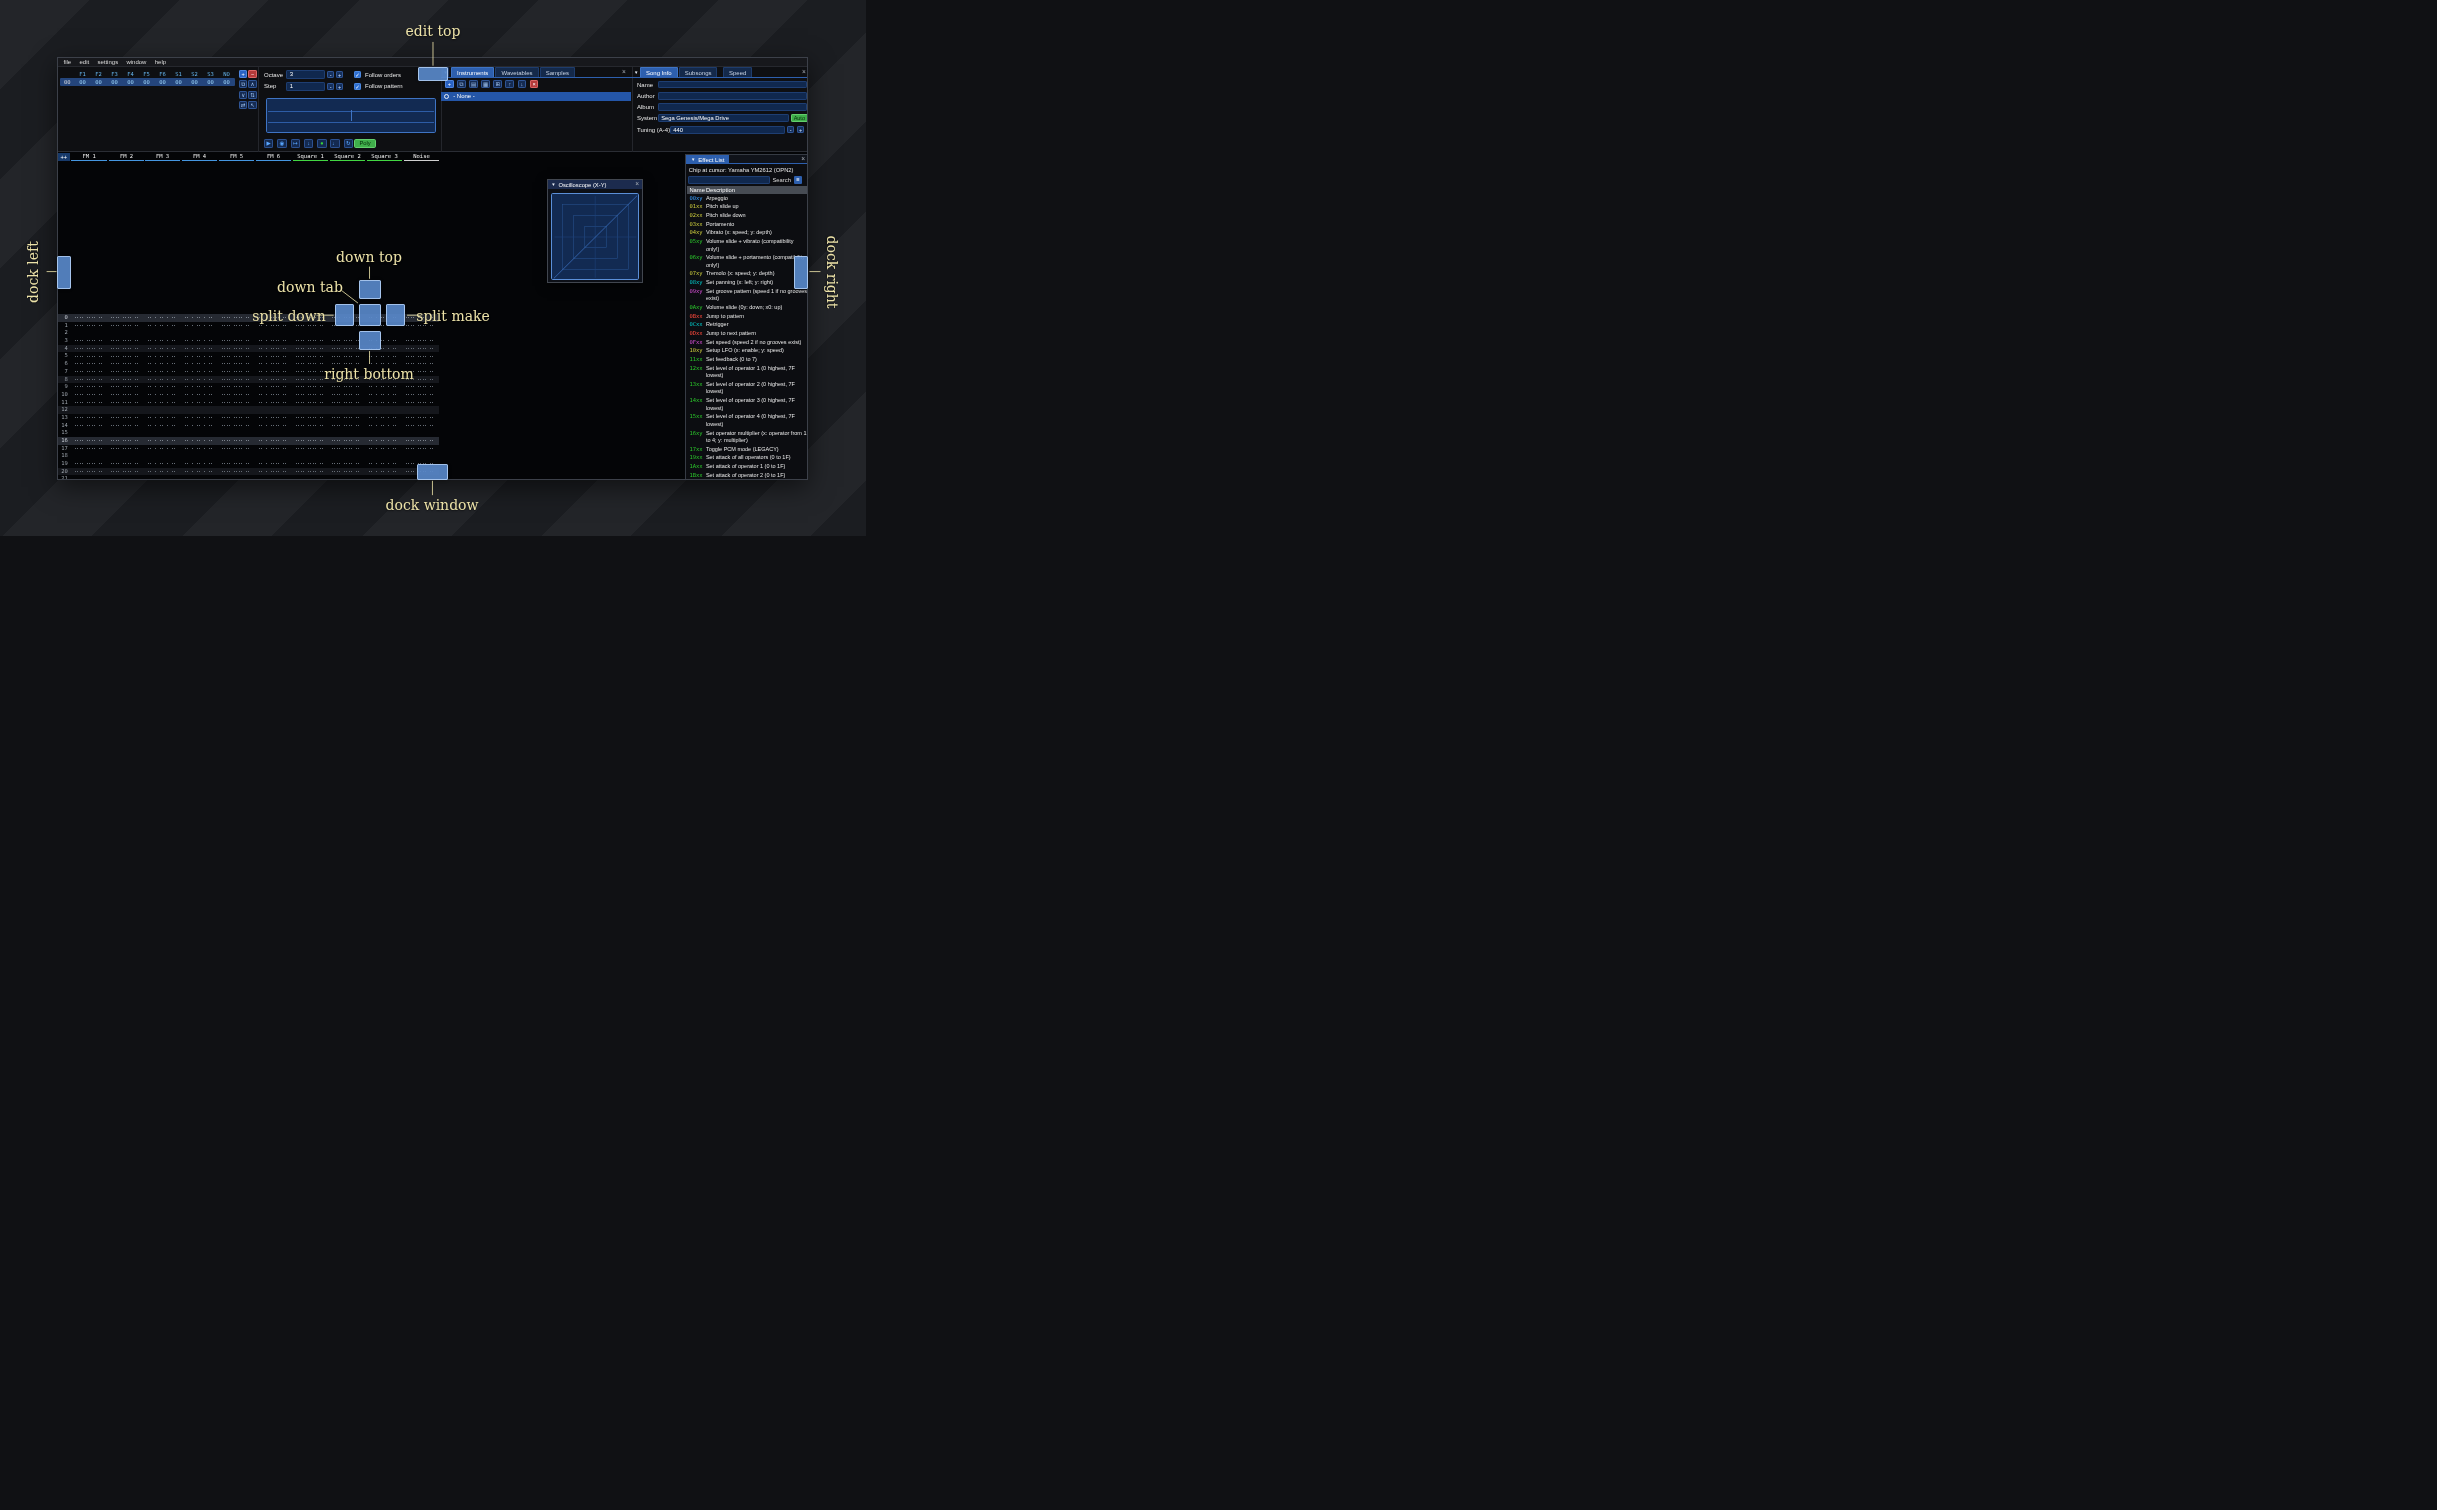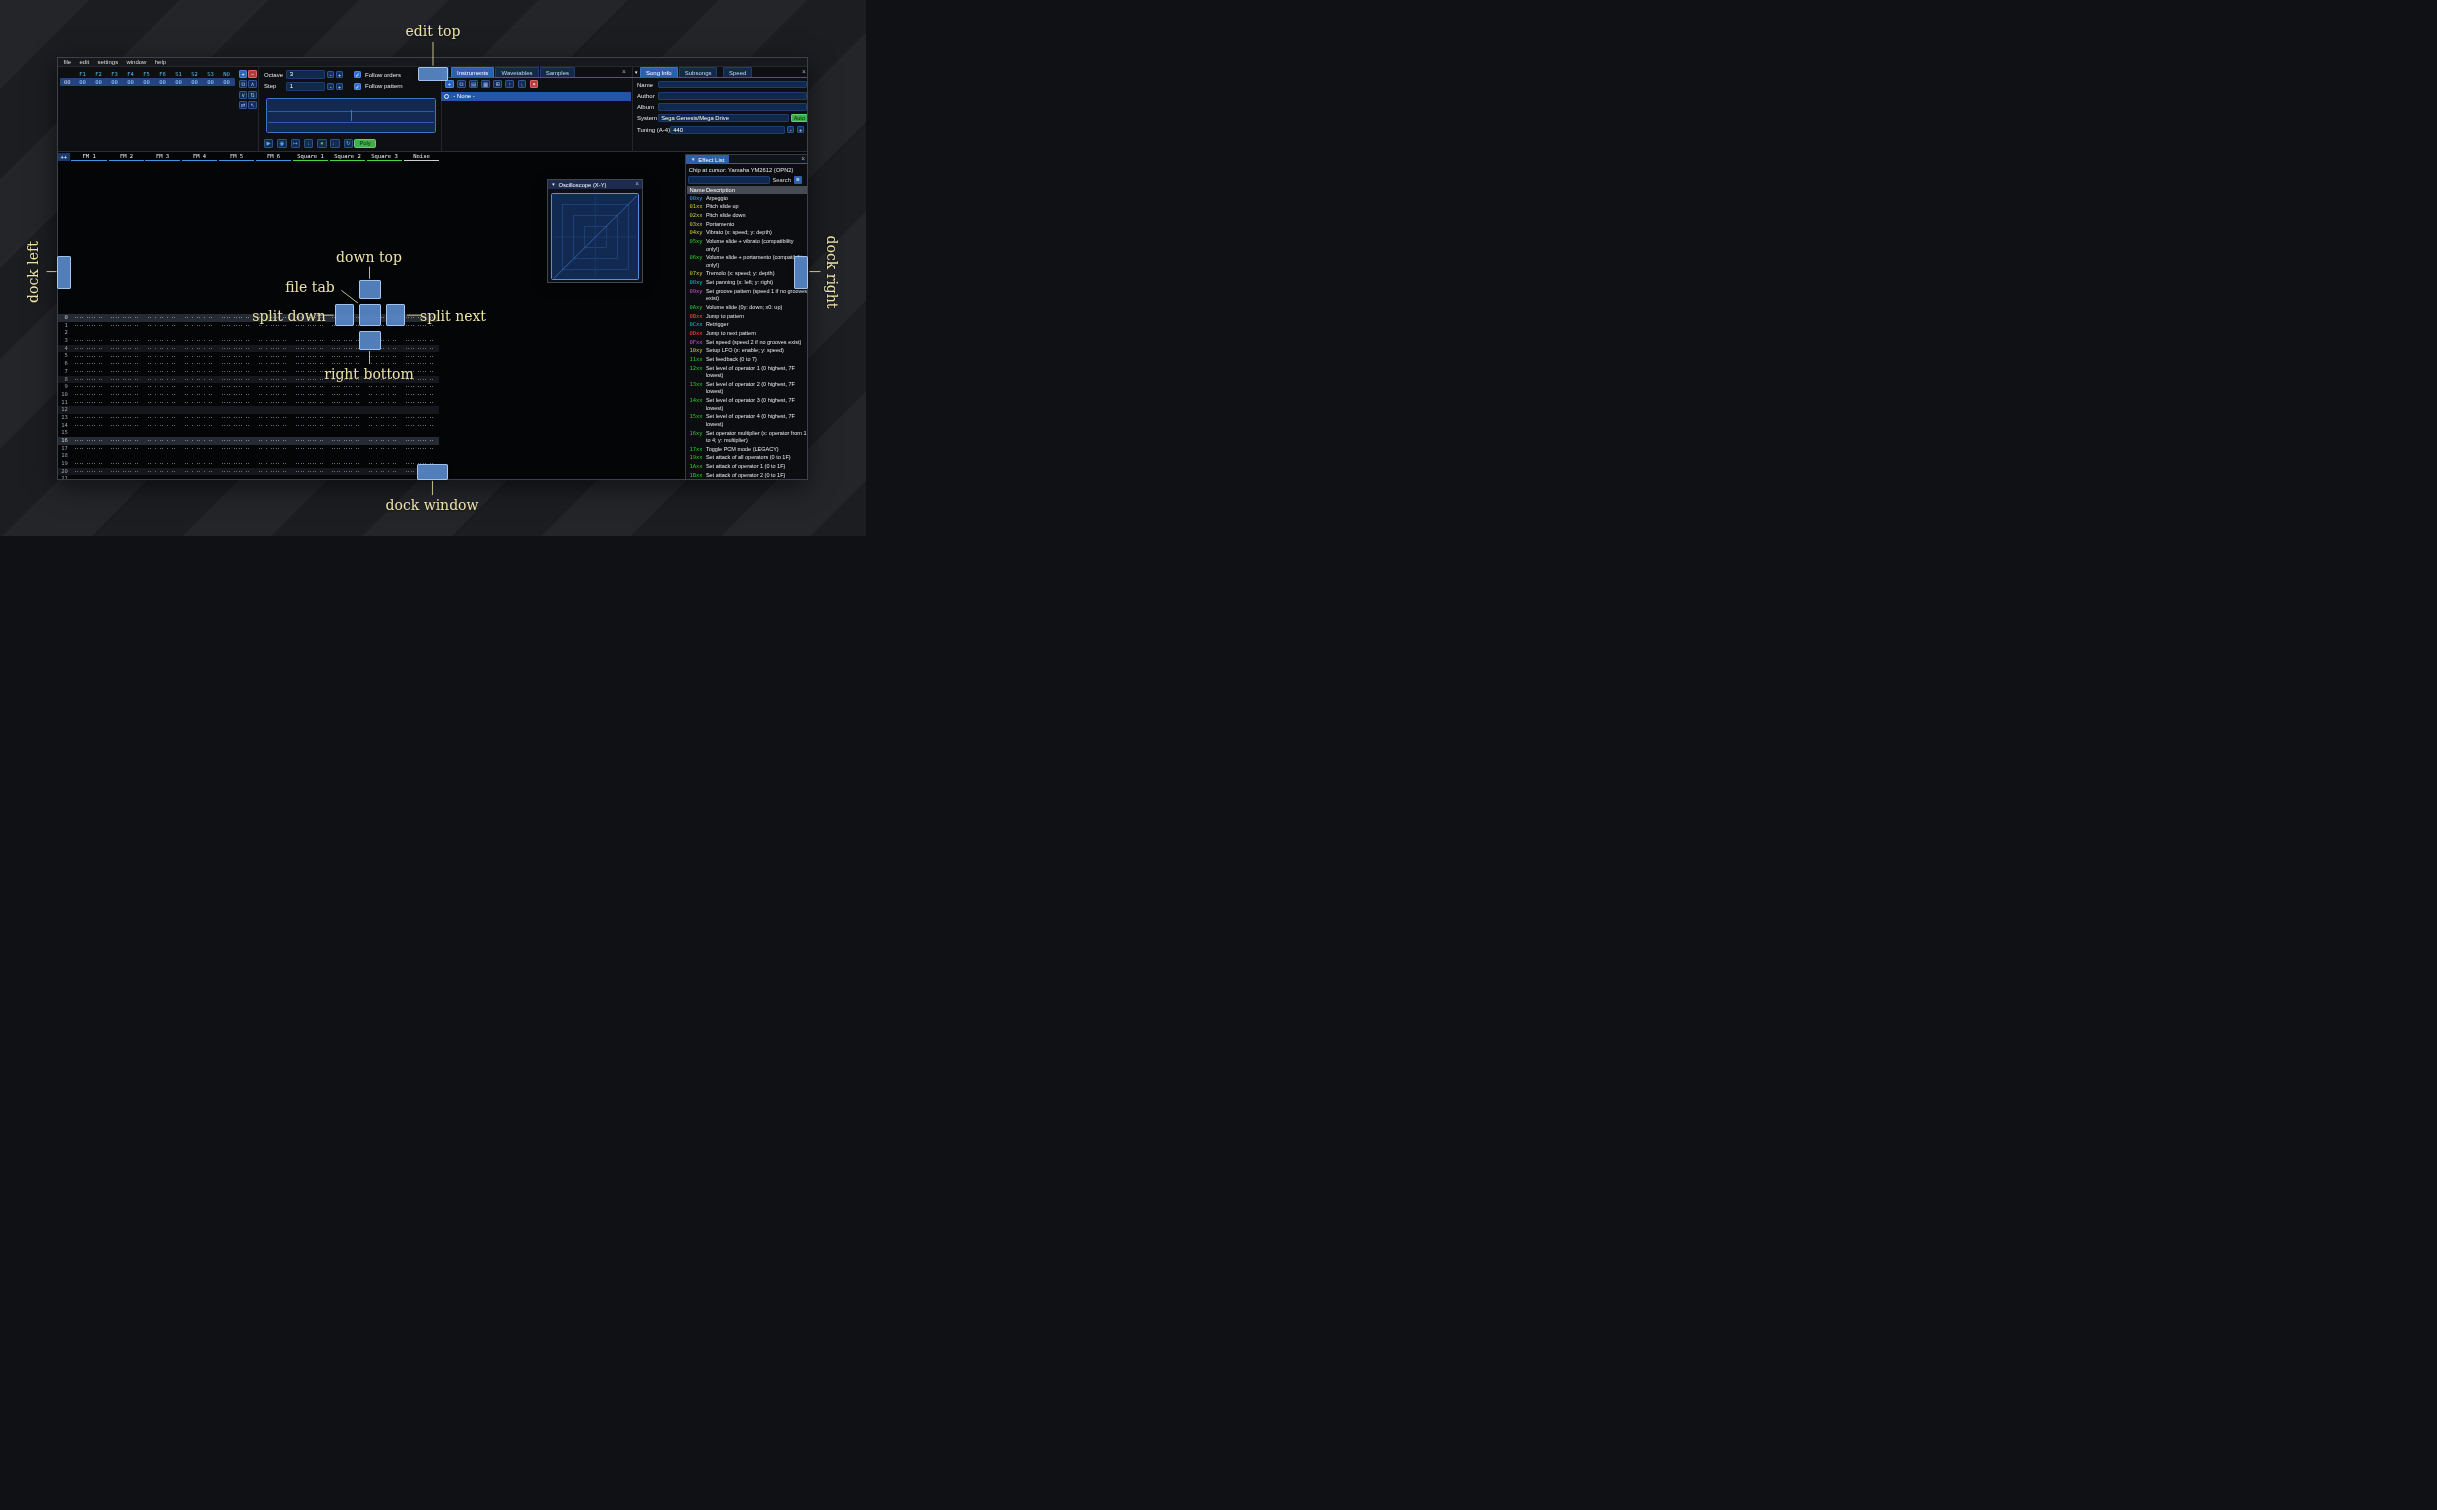--- a/index.html
+++ b/index.html
@@ -741,18 +741,18 @@
     <line x1="573" y1="571" x2="604" y2="571"></line>
     <line x1="737" y1="571" x2="763" y2="571"></line>
     <line x1="618" y1="526" x2="648" y2="549"></line>
   </svg>
 
   <div class="anno" style="left:433px;top:31px">edit top</div>
   <div class="anno" style="left:432px;top:505px">dock window</div>
   <div class="anno rl" style="left:33px;top:272px">dock left</div>
   <div class="anno rr" style="left:832px;top:272px">dock right</div>
   <div class="anno" style="left:369px;top:257px">down top</div>
-  <div class="anno" style="left:310px;top:287px">file tab</div>
+  <div class="anno" style="left:310px;top:287px">down tab</div>
   <div class="anno" style="left:289px;top:316px">split down</div>
-  <div class="anno" style="left:453px;top:316px">split next</div>
+  <div class="anno" style="left:453px;top:316px">split make</div>
   <div class="anno" style="left:369px;top:374px">right bottom</div>
 </div>
 
 
 </body></html>

